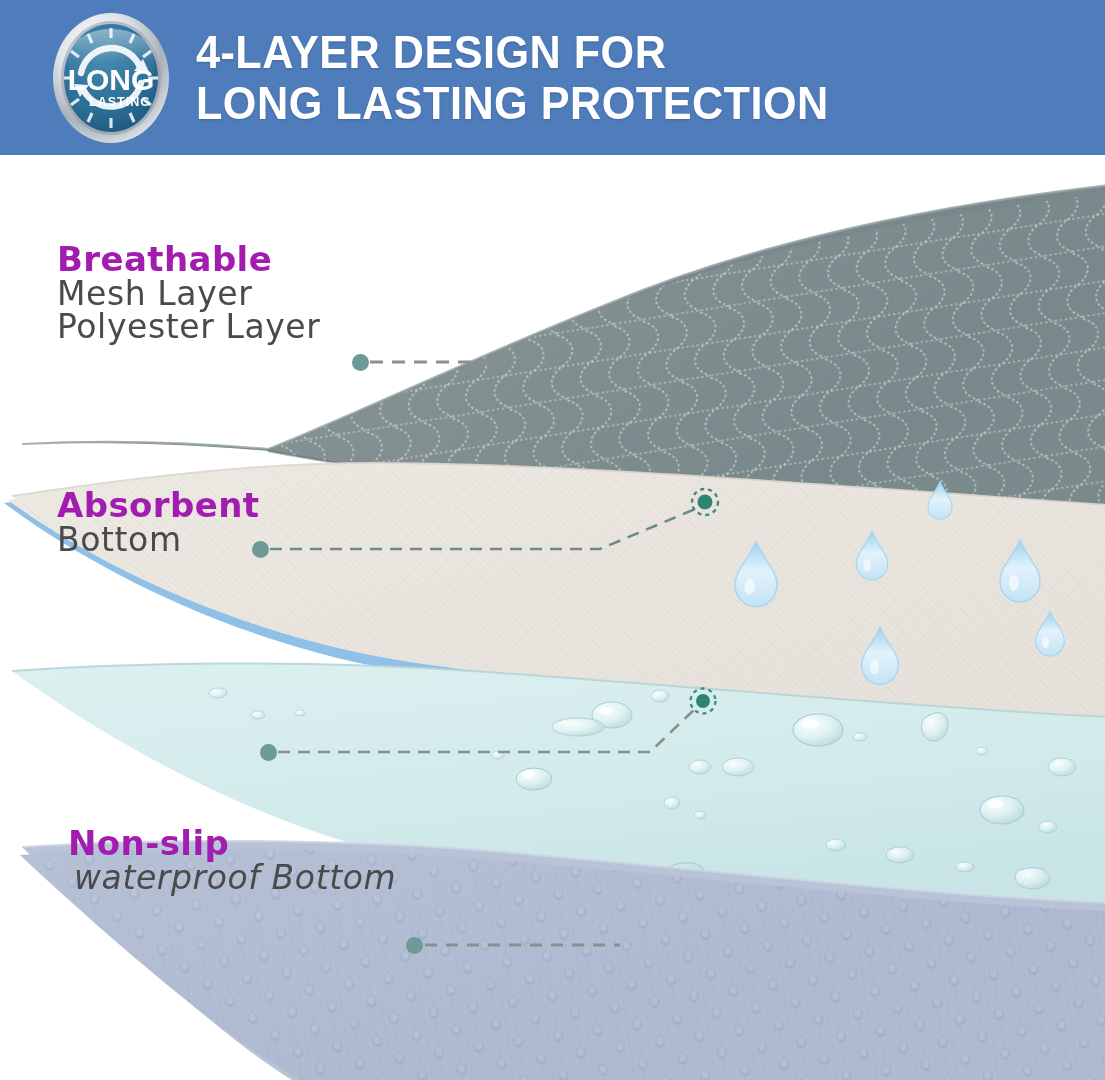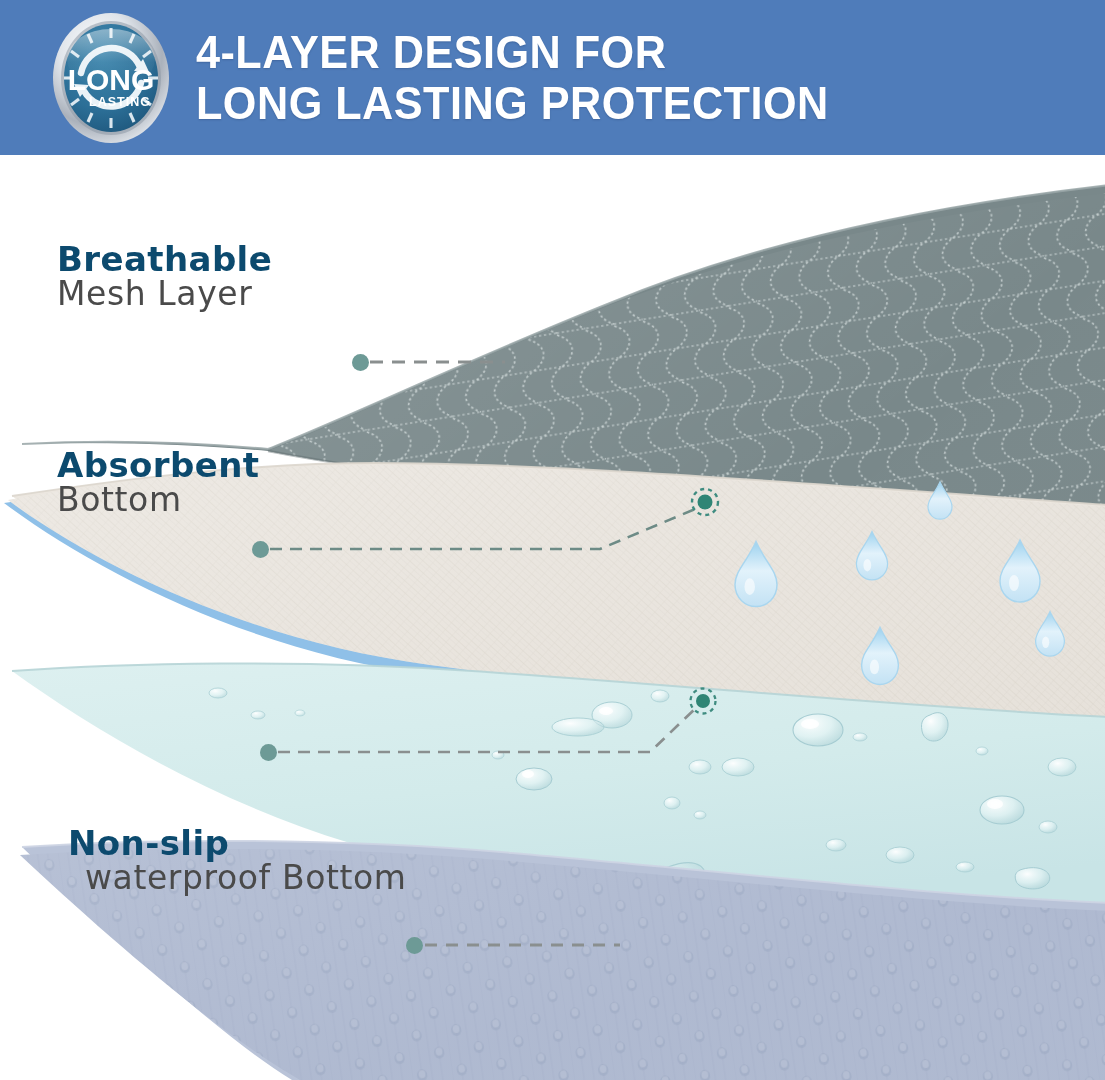--- a/index.html
+++ b/index.html
@@ -45,30 +45,30 @@
 
   
   .label{
     position:absolute;
     font-family:"DejaVu Sans",sans-serif;
     color:#3a3a3a;
     white-space:nowrap;
     line-height:1.02;
   }
   .label .l-bold{
-    display:block;font-weight:bold;font-size:34px;letter-spacing:.4px;color:#0c4a6e;
+    display:block;font-weight:bold;font-size:34px;letter-spacing:.4px;color:#a21caf;
   }
   .label .l-reg{
     display:block;font-weight:normal;font-size:33px;letter-spacing:.6px;color:#4a4a4a;
   }
   #label-breathable{left:57px;top:242px;}
-  #label-absorbent{left:57px;top:448px;}
+  #label-absorbent{left:57px;top:488px;}
   #label-waterproof{left:57px;top:685px;}
   #label-nonslip{left:68px;top:826px;}
-  #label-nonslip .l-reg{margin-left:17px;}
+  #label-nonslip .l-reg{margin-left:6px;font-style:italic;}
 
   
   .cdot{position:absolute;width:17px;height:17px;border-radius:50%;background:#6d9a96;}
 </style>
 </head>
 <body>
 
 <div id="page">
 
   <div id="banner">
@@ -361,20 +361,21 @@
 
     <span class="cdot" style="left:352px;top:199px;"></span>
     <span class="cdot" style="left:252px;top:386px;"></span>
     <span class="cdot" style="left:260px;top:589px;"></span>
     <span class="cdot" style="left:406px;top:782px;"></span>
   </div>
 
   <div class="label" id="label-breathable">
     <span class="l-bold">Breathable</span>
     <span class="l-reg">Mesh Layer</span>
+    <span class="l-reg">Polyester Layer</span>
   </div>
 
   <div class="label" id="label-absorbent">
     <span class="l-bold">Absorbent</span>
     <span class="l-reg">Bottom</span>
   </div>
 
 
   <div class="label" id="label-nonslip">
     <span class="l-bold">Non-slip</span>

